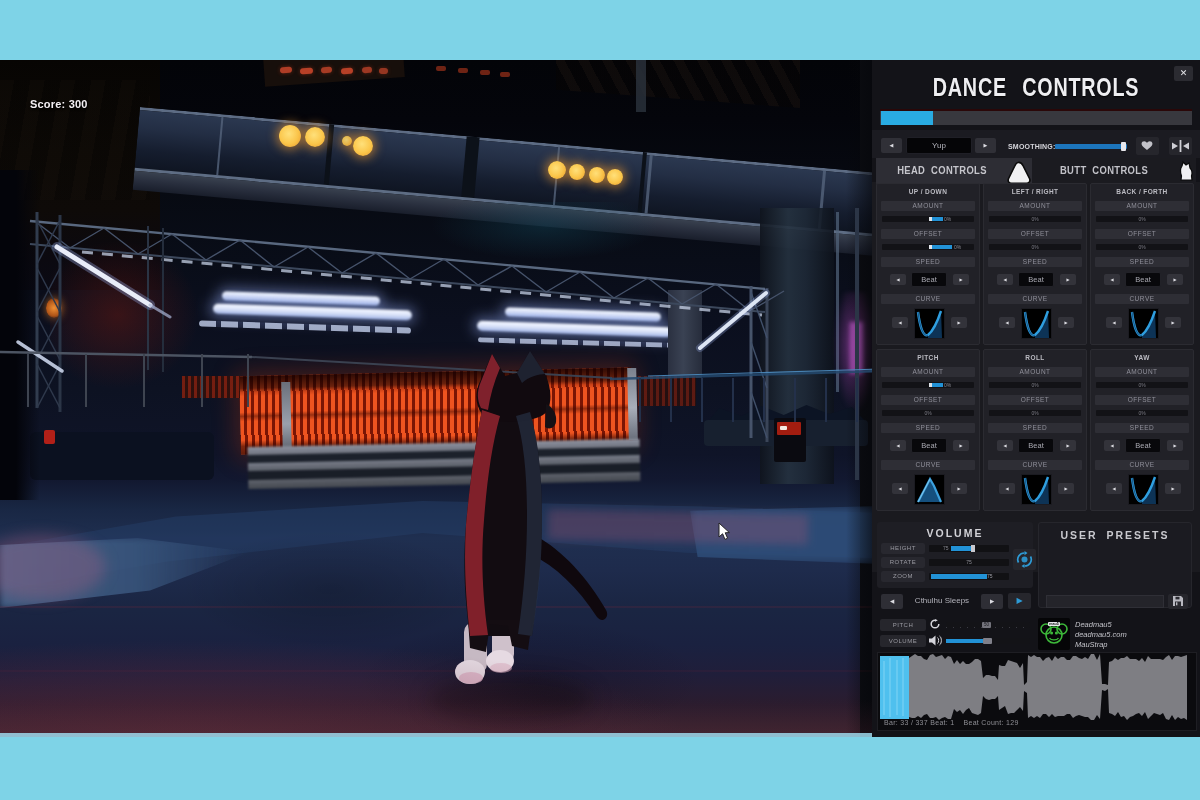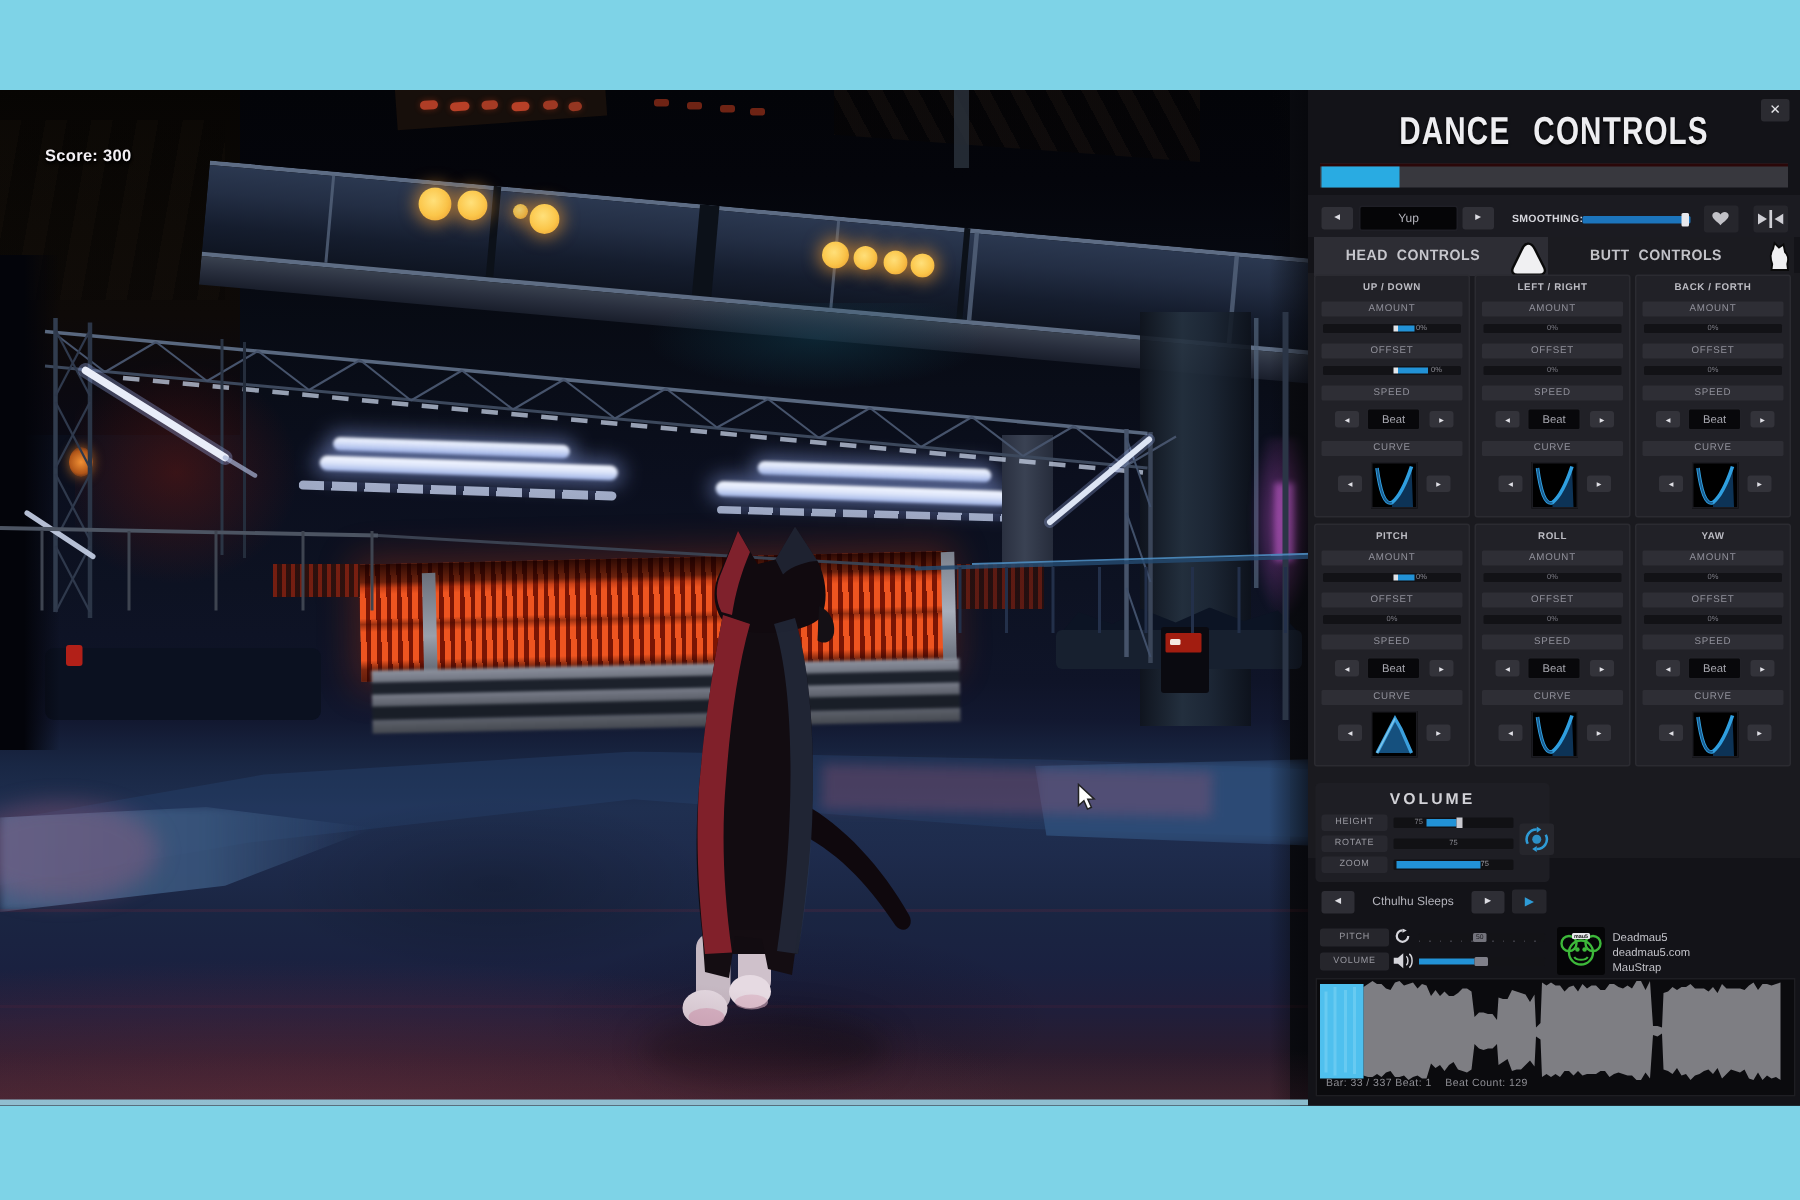--- a/index.html
+++ b/index.html
@@ -398,20 +398,32 @@
       </div>
       <div style="position:absolute;left:136px;top:27px;width:23px;height:21px;background:#26262c;border-radius:2px;">
         <svg width="19" height="17" viewBox="0 0 19 17" style="position:absolute;left:2px;top:2px">
           <circle cx="9.5" cy="8.5" r="3" fill="#2E9BD6" opacity=".9"></circle>
           <path d="M3.5,11.5 A6.5,6.5 0 0 1 9.5,2 M15.5,5.5 A6.5,6.5 0 0 1 9.5,15" fill="none" stroke="#2E9BD6" stroke-width="1.7"></path>
           <path d="M9.5,0 L12.5,2 L9.5,4.2 Z" fill="#2E9BD6"></path>
           <path d="M9.5,13 L6.5,15 L9.5,17 Z" fill="#2E9BD6"></path>
         </svg>
       </div>
     </div>
+    <div style="position:absolute;left:166px;top:462px;width:154px;height:86px;background:#1b1b21;border:1px solid #26262c;border-radius:3px;box-sizing:border-box;">
+      <div style="position:absolute;left:0;top:6px;width:100%;text-align:center;font-size:10.5px;font-weight:bold;color:#c9c9ce;letter-spacing:2px;word-spacing:4px;">USER PRESETS</div>
+      <div style="position:absolute;left:7px;top:72px;width:118px;height:13px;background:#24242a;border:1px solid #2f2f36;box-sizing:border-box;"></div>
+      <div style="position:absolute;left:129px;top:71px;width:20px;height:15px;background:#26262c;border-radius:2px;">
+        <svg width="10" height="10" viewBox="0 0 10 10" style="position:absolute;left:5px;top:2px">
+          <path d="M0,0 L8,0 L10,2 L10,10 L0,10 Z" fill="#b8b8c0"></path>
+          <rect x="2.5" y="0.8" width="4" height="2.6" fill="#2a2a30"></rect>
+          <rect x="2" y="5.5" width="6" height="4.5" fill="#2a2a30"></rect>
+          <rect x="3" y="6.3" width="1.4" height="3" fill="#b8b8c0"></rect>
+        </svg>
+      </div>
+    </div>
     <div style="position:absolute;left:9px;top:534px;width:22px;height:15px;background:#2e2e35;border-radius:2px;color:#dcdce2;font-size:5.5px;text-align:center;line-height:15px;">◀</div>
     <div style="position:absolute;left:35px;top:533px;width:70px;height:16px;font-size:8px;color:#b2b2ba;text-align:center;line-height:16px;">Cthulhu Sleeps</div>
     <div style="position:absolute;left:109px;top:534px;width:22px;height:15px;background:#2e2e35;border-radius:2px;color:#dcdce2;font-size:5.5px;text-align:center;line-height:15px;">▶</div>
     <div style="position:absolute;left:136px;top:533px;width:23px;height:16px;background:#26262c;border-radius:2px;color:#2E9BD6;font-size:8px;text-align:center;line-height:16px;">▶</div>
     <div style="position:absolute;left:8px;top:559px;width:46px;height:12px;background:#26262c;border-radius:2px;font-size:6px;color:#9a9aa2;text-align:center;line-height:12px;letter-spacing:.5px;">PITCH</div>
     <div style="position:absolute;left:57px;top:558px;width:13px;height:13px;">
       <svg width="10" height="10" viewBox="0 0 12 12" style="position:absolute;left:1px;top:1px">
         <path d="M10.6,6 A4.6,4.6 0 1 1 6,1.4" fill="none" stroke="#d6d6dc" stroke-width="1.8"></path>
         <path d="M6,0 L9.4,1.6 L6,3.4 Z" fill="#d6d6dc"></path>
       </svg>
@@ -437,21 +449,21 @@
         <circle cx="7" cy="9" r="5" fill="none" stroke="#3db83a" stroke-width="1.6"></circle>
         <circle cx="23" cy="9" r="5" fill="none" stroke="#3db83a" stroke-width="1.6"></circle>
         <circle cx="15" cy="15" r="8" fill="none" stroke="#3db83a" stroke-width="1.6"></circle>
         <circle cx="12.6" cy="13" r="1.5" fill="#3db83a"></circle>
         <circle cx="17.4" cy="13" r="1.5" fill="#3db83a"></circle>
         <path d="M10.5,18 C12,20.5 18,20.5 19.5,18" stroke="#3db83a" stroke-width="1.4" fill="none"></path>
         <rect x="9" y="2" width="12" height="4" rx="1" fill="#e8e8ec"></rect>
         <text x="15" y="5.4" font-size="3.6" fill="#111" text-anchor="middle" font-family="Liberation Sans" font-weight="bold">mau5</text>
       </svg>
     </div>
-    <div style="position:absolute;left:203px;top:560px;font-size:7.5px;color:#c3c3c9;line-height:10px;">Deadmau5<br>deadmau5.com<br>MauStrap</div>
+    <div style="position:absolute;left:203px;top:560px;font-size:7.5px;color:#c3c3c9;line-height:10px;font-style:italic;">Deadmau5<br>deadmau5.com<br>MauStrap</div>
     <div style="position:absolute;left:5px;top:592px;width:320px;height:79px;background:#0b0b0e;border:1px solid #1e1e23;box-sizing:border-box;overflow:hidden;">
       <svg width="318" height="77" viewBox="0 0 318 77" style="position:absolute;left:0;top:0">
         <path d="M31,5 L34,3 L37,1 L40,3 L43,3 L46,6 L49,7 L52,2 L55,1 L58,4 L61,3 L64,2 L67,6 L70,3 L73,4 L76,11 L79,7 L82,11 L85,8 L88,11 L91,11 L94,9 L97,6 L100,6 L103,8 L105,25 L108,22 L111,22 L114,23 L117,23 L120,27 L121,12 L124,13 L127,13 L130,7 L133,8 L136,9 L139,10 L142,15 L145,10 L146,32 L149,29 L150,2 L153,4 L156,2 L159,4 L162,4 L165,8 L168,5 L171,4 L174,8 L177,3 L180,6 L183,4 L186,4 L189,7 L192,7 L195,3 L198,3 L201,5 L204,6 L207,4 L210,6 L213,1 L216,1 L219,7 L222,1 L224,31 L227,31 L230,32 L231,9 L234,8 L237,5 L240,7 L243,5 L246,5 L249,3 L252,6 L255,6 L258,6 L261,8 L264,5 L267,9 L270,3 L273,6 L276,6 L279,6 L282,6 L285,7 L288,4 L291,2 L294,7 L297,3 L300,3 L303,4 L306,3 L309,2 L309,67 L306,65 L303,66 L300,64 L297,67 L294,62 L291,67 L288,66 L285,60 L282,62 L279,61 L276,60 L273,63 L270,66 L267,59 L264,63 L261,60 L258,61 L255,63 L252,64 L249,67 L246,63 L243,64 L240,59 L237,63 L234,61 L231,60 L230,36 L227,38 L224,37 L222,66 L219,62 L216,67 L213,67 L210,64 L207,64 L204,63 L201,62 L198,63 L195,65 L192,61 L189,61 L186,63 L183,63 L180,63 L177,64 L174,61 L171,64 L168,61 L165,61 L162,65 L159,63 L156,65 L153,63 L150,65 L149,40 L146,38 L145,58 L142,54 L139,57 L136,60 L133,60 L130,61 L127,53 L124,55 L121,57 L120,43 L117,46 L114,46 L111,47 L108,46 L105,43 L103,60 L100,62 L97,61 L94,60 L91,55 L88,57 L85,61 L82,57 L79,59 L76,56 L73,66 L70,66 L67,64 L64,65 L61,67 L58,64 L55,65 L52,65 L49,61 L46,62 L43,65 L40,63 L37,65 L34,65 L31,64 Z" fill="#7e7e83"></path>
         <rect x="2" y="3" width="29" height="63" fill="#4fc0ee"></rect>
         <path d="M6,8 L6,62 M12,5 L12,64 M19,7 L19,62 M25,5 L25,63" stroke="#6fcdf2" stroke-width="2" opacity=".8"></path>
       </svg>
       <div style="position:absolute;left:6px;top:66px;font-size:7px;color:#8e8e94;letter-spacing:.3px;">Bar: 33 / 337 Beat: 1&nbsp;&nbsp;&nbsp;&nbsp;Beat Count: 129</div>
     </div>
   </div>
 </body></html>

